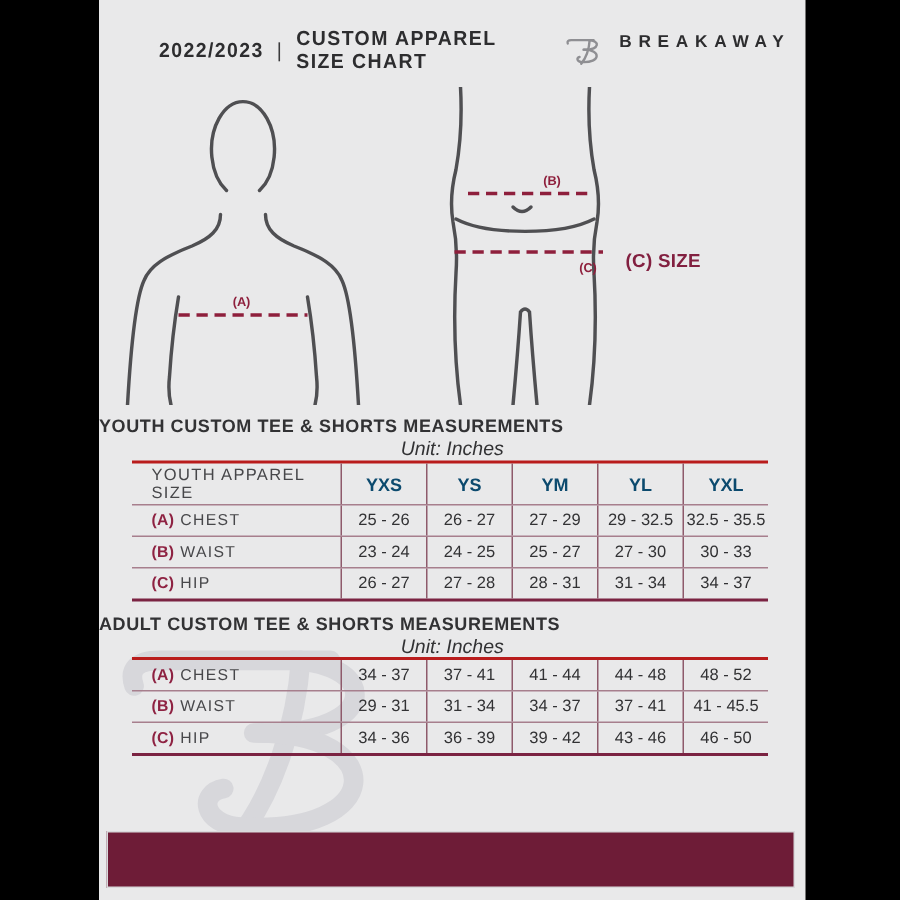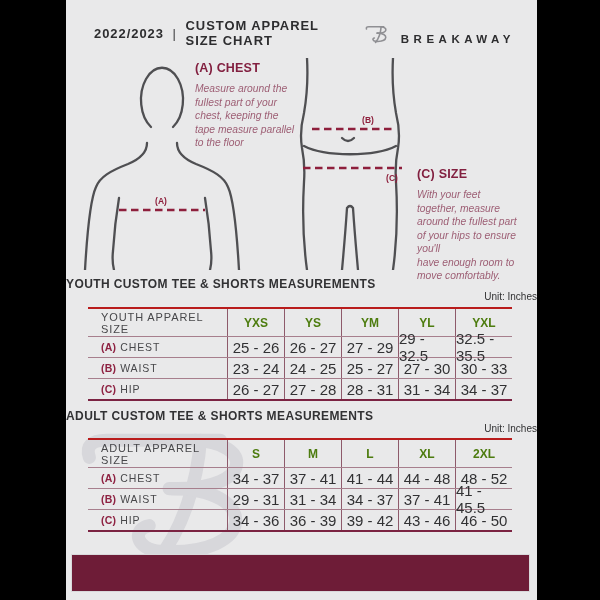--- a/index.html
+++ b/index.html
@@ -1,54 +1,54 @@
 <!DOCTYPE html>
 <html><head>
 <meta charset="utf-8">
 <style>
   html,body{margin:0;padding:0;background:#000;}
   .stage{position:relative;width:600px;height:600px;background:#000;overflow:hidden;
          font-family:"Liberation Sans", sans-serif;}
   .page{position:absolute;left:66px;top:0;width:471px;height:600px;background:#e9e9ea;overflow:hidden;}
 
   
-  .hdr{position:absolute;left:4px;top:20px;width:100%;height:26px;display:flex;
+  .hdr{position:absolute;left:16px;top:20px;width:100%;height:26px;display:flex;
        align-items:center;justify-content:space-between;padding:0 26px 0 24px;box-sizing:border-box;}
   .hdr-title{display:flex;align-items:center;gap:9px;font-weight:700;font-size:13.5px;
              letter-spacing:1px;color:#2d2d2f;transform:scaleX(.96);transform-origin:left;}
   .hdr-title .divider{font-weight:400;color:#3a3a3c;}
-  .brand{display:flex;align-items:flex-end;gap:9px;}
+  .brand{display:flex;align-items:flex-start;gap:9px;}
   .brand-name{font-weight:700;font-size:11.5px;letter-spacing:4.5px;color:#2d2d2f;}
 
   
   .guide{position:absolute;width:118px;}
   .guide-h{font-weight:700;font-size:12.5px;color:#822040;margin-bottom:7px;letter-spacing:.2px;}
   .guide-body{font-style:italic;font-size:10.3px;line-height:1.32;color:#9d5e74;white-space:pre-line;}
 
   svg{display:block;}
   .fig{position:absolute;}
 
   
   .sec-title{position:absolute;width:100%;text-align:left;font-weight:700;font-size:12px;
              letter-spacing:.4px;color:#323234;}
-  .sec-unit{position:absolute;width:100%;text-align:right;font-size:10px;color:#323234;}
+  .sec-unit{position:absolute;width:100%;text-align:center;font-style:italic;font-size:13px;color:#323234;}
 
   
   .size-table{position:absolute;left:22px;width:424px;border-top:2px solid #b91c1c;
               border-bottom:2px solid #7b2342;box-sizing:border-box;}
   .t-row{display:flex;border-bottom:1px solid #a77f8d;}
   .t-row:last-child{border-bottom:none;}
   .t-head{height:27px;}
   .t-data{height:20px;}
   .t-label-cell{width:139px;display:flex;align-items:center;padding-left:13px;box-sizing:border-box;
                 font-size:10.5px;letter-spacing:.9px;color:#47474a;}
   .t-label-cell .key{font-weight:700;color:#8e2242;margin-right:4px;letter-spacing:.2px;}
   .t-cell{flex:1;display:flex;align-items:center;justify-content:center;
-          border-left:1px solid #8e5a6b;font-size:15px;color:#323234;}
-  .t-head .t-cell{font-weight:700;font-size:12px;color:#4d7c0f;}
+          border-left:1px solid #8e5a6b;font-size:11px;color:#323234;}
+  .t-head .t-cell{font-weight:700;font-size:12px;color:#0c4a6e;}
   .t-head .t-label-cell{font-size:11px;}
 
   
   .watermark{position:absolute;left:12px;top:406px;opacity:1;}
 
   
   .footer-bar{position:absolute;left:5px;top:554px;width:459px;height:38px;background:#6e1c37;
               border:1px solid #d9d9db;box-sizing:border-box;}
 </style>
 </head>
@@ -100,37 +100,22 @@
         <path d="M62 80 Q68 86 74 80"></path>
         <path d="M24 88 C45 99 95 99 116 88"></path>
         <path d="M62 212 C64 190 66 165 67 150 Q70 146 73 150 C74 165 76 190 78 212"></path>
       </g>
       <path d="M32 71 L115 71" stroke="#8e1f3c" stroke-width="2.3" stroke-dasharray="7.5 4.5"></path>
       <path d="M23 110 L122 110" stroke="#8e1f3c" stroke-width="2.3" stroke-dasharray="7.5 4.5"></path>
       <text x="88" y="65" text-anchor="middle" font-size="8.5" font-weight="700" fill="#8e1f3c" font-family="Liberation Sans, sans-serif">(B)</text>
       <text x="112" y="123" text-anchor="middle" font-size="8.5" font-weight="700" fill="#8e1f3c" font-family="Liberation Sans, sans-serif">(C)</text>
     </svg>
 
-    <div class="guide" style="left:129px;top:61px;width:104px">
-      <div class="guide-h">(A) CHEST</div>
-      <div class="guide-body">Measure around the
-fullest part of your
-chest, keeping the
-tape measure parallel
-to the floor</div>
-    </div>
     <div class="guide" style="left:351px;top:167px">
       <div class="guide-h">(C) SIZE</div>
-      <div class="guide-body">With your feet
-together, measure
-around the fullest part
-of your hips to ensure
-you'll
-have enough room to
-move comfortably.</div>
     </div>
 
     <div class="sec-title" style="top:277px">YOUTH CUSTOM TEE &amp; SHORTS MEASUREMENTS</div>
     <div class="sec-unit" style="top:291px">Unit: Inches</div>
 
     <div class="size-table" style="top:307px">
       <div class="t-row t-head">
         <div class="t-label-cell">YOUTH APPAREL SIZE</div>
         <div class="t-cell">YXS</div>
         <div class="t-cell">YS</div>
@@ -170,28 +155,20 @@
         <div class="t-cell">28 - 31</div>
         <div class="t-cell">31 - 34</div>
         <div class="t-cell">34 - 37</div>
       </div>
     </div>
 
     <div class="sec-title" style="top:409px">ADULT CUSTOM TEE &amp; SHORTS MEASUREMENTS</div>
     <div class="sec-unit" style="top:423px">Unit: Inches</div>
 
     <div class="size-table" style="top:438px">
-      <div class="t-row t-head">
-        <div class="t-label-cell">ADULT APPAREL SIZE</div>
-        <div class="t-cell">S</div>
-        <div class="t-cell">M</div>
-        <div class="t-cell">L</div>
-        <div class="t-cell">XL</div>
-        <div class="t-cell">2XL</div>
-      </div>
       <div class="t-row t-data">
         <div class="t-label-cell">
           <span class="key">(A)</span>
           <span>CHEST</span>
         </div>
         <div class="t-cell">34 - 37</div>
         <div class="t-cell">37 - 41</div>
         <div class="t-cell">41 - 44</div>
         <div class="t-cell">44 - 48</div>
         <div class="t-cell">48 - 52</div>

